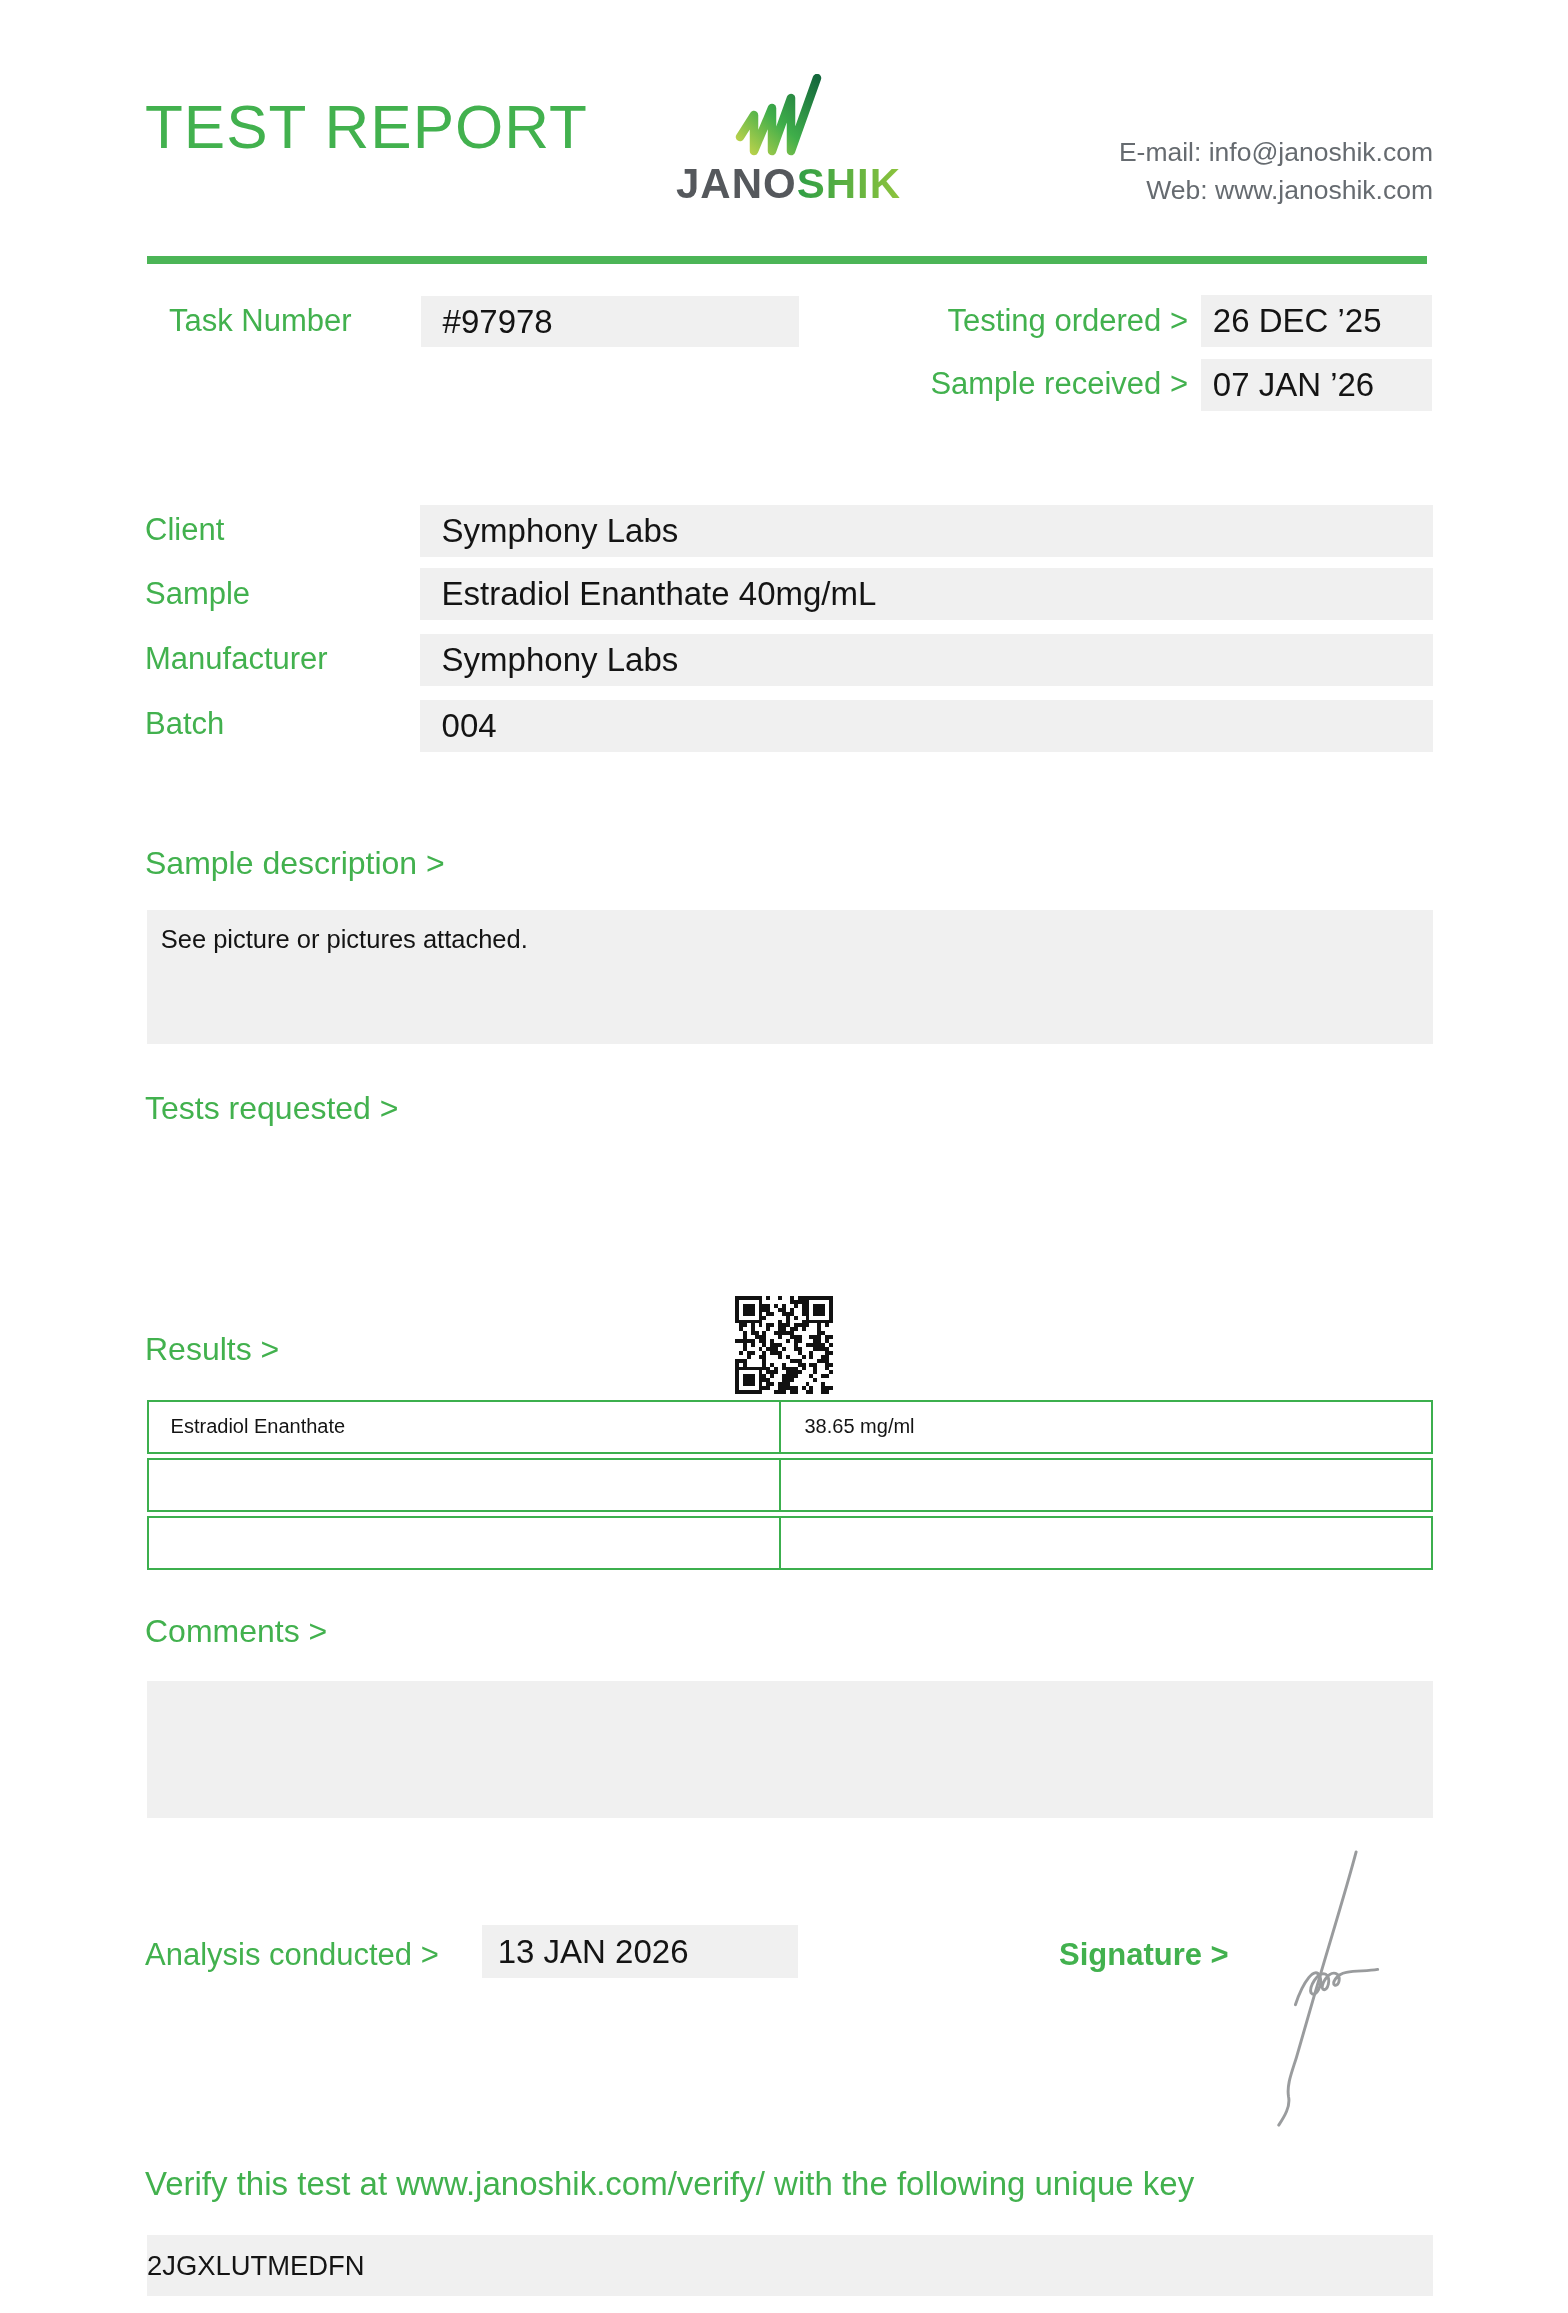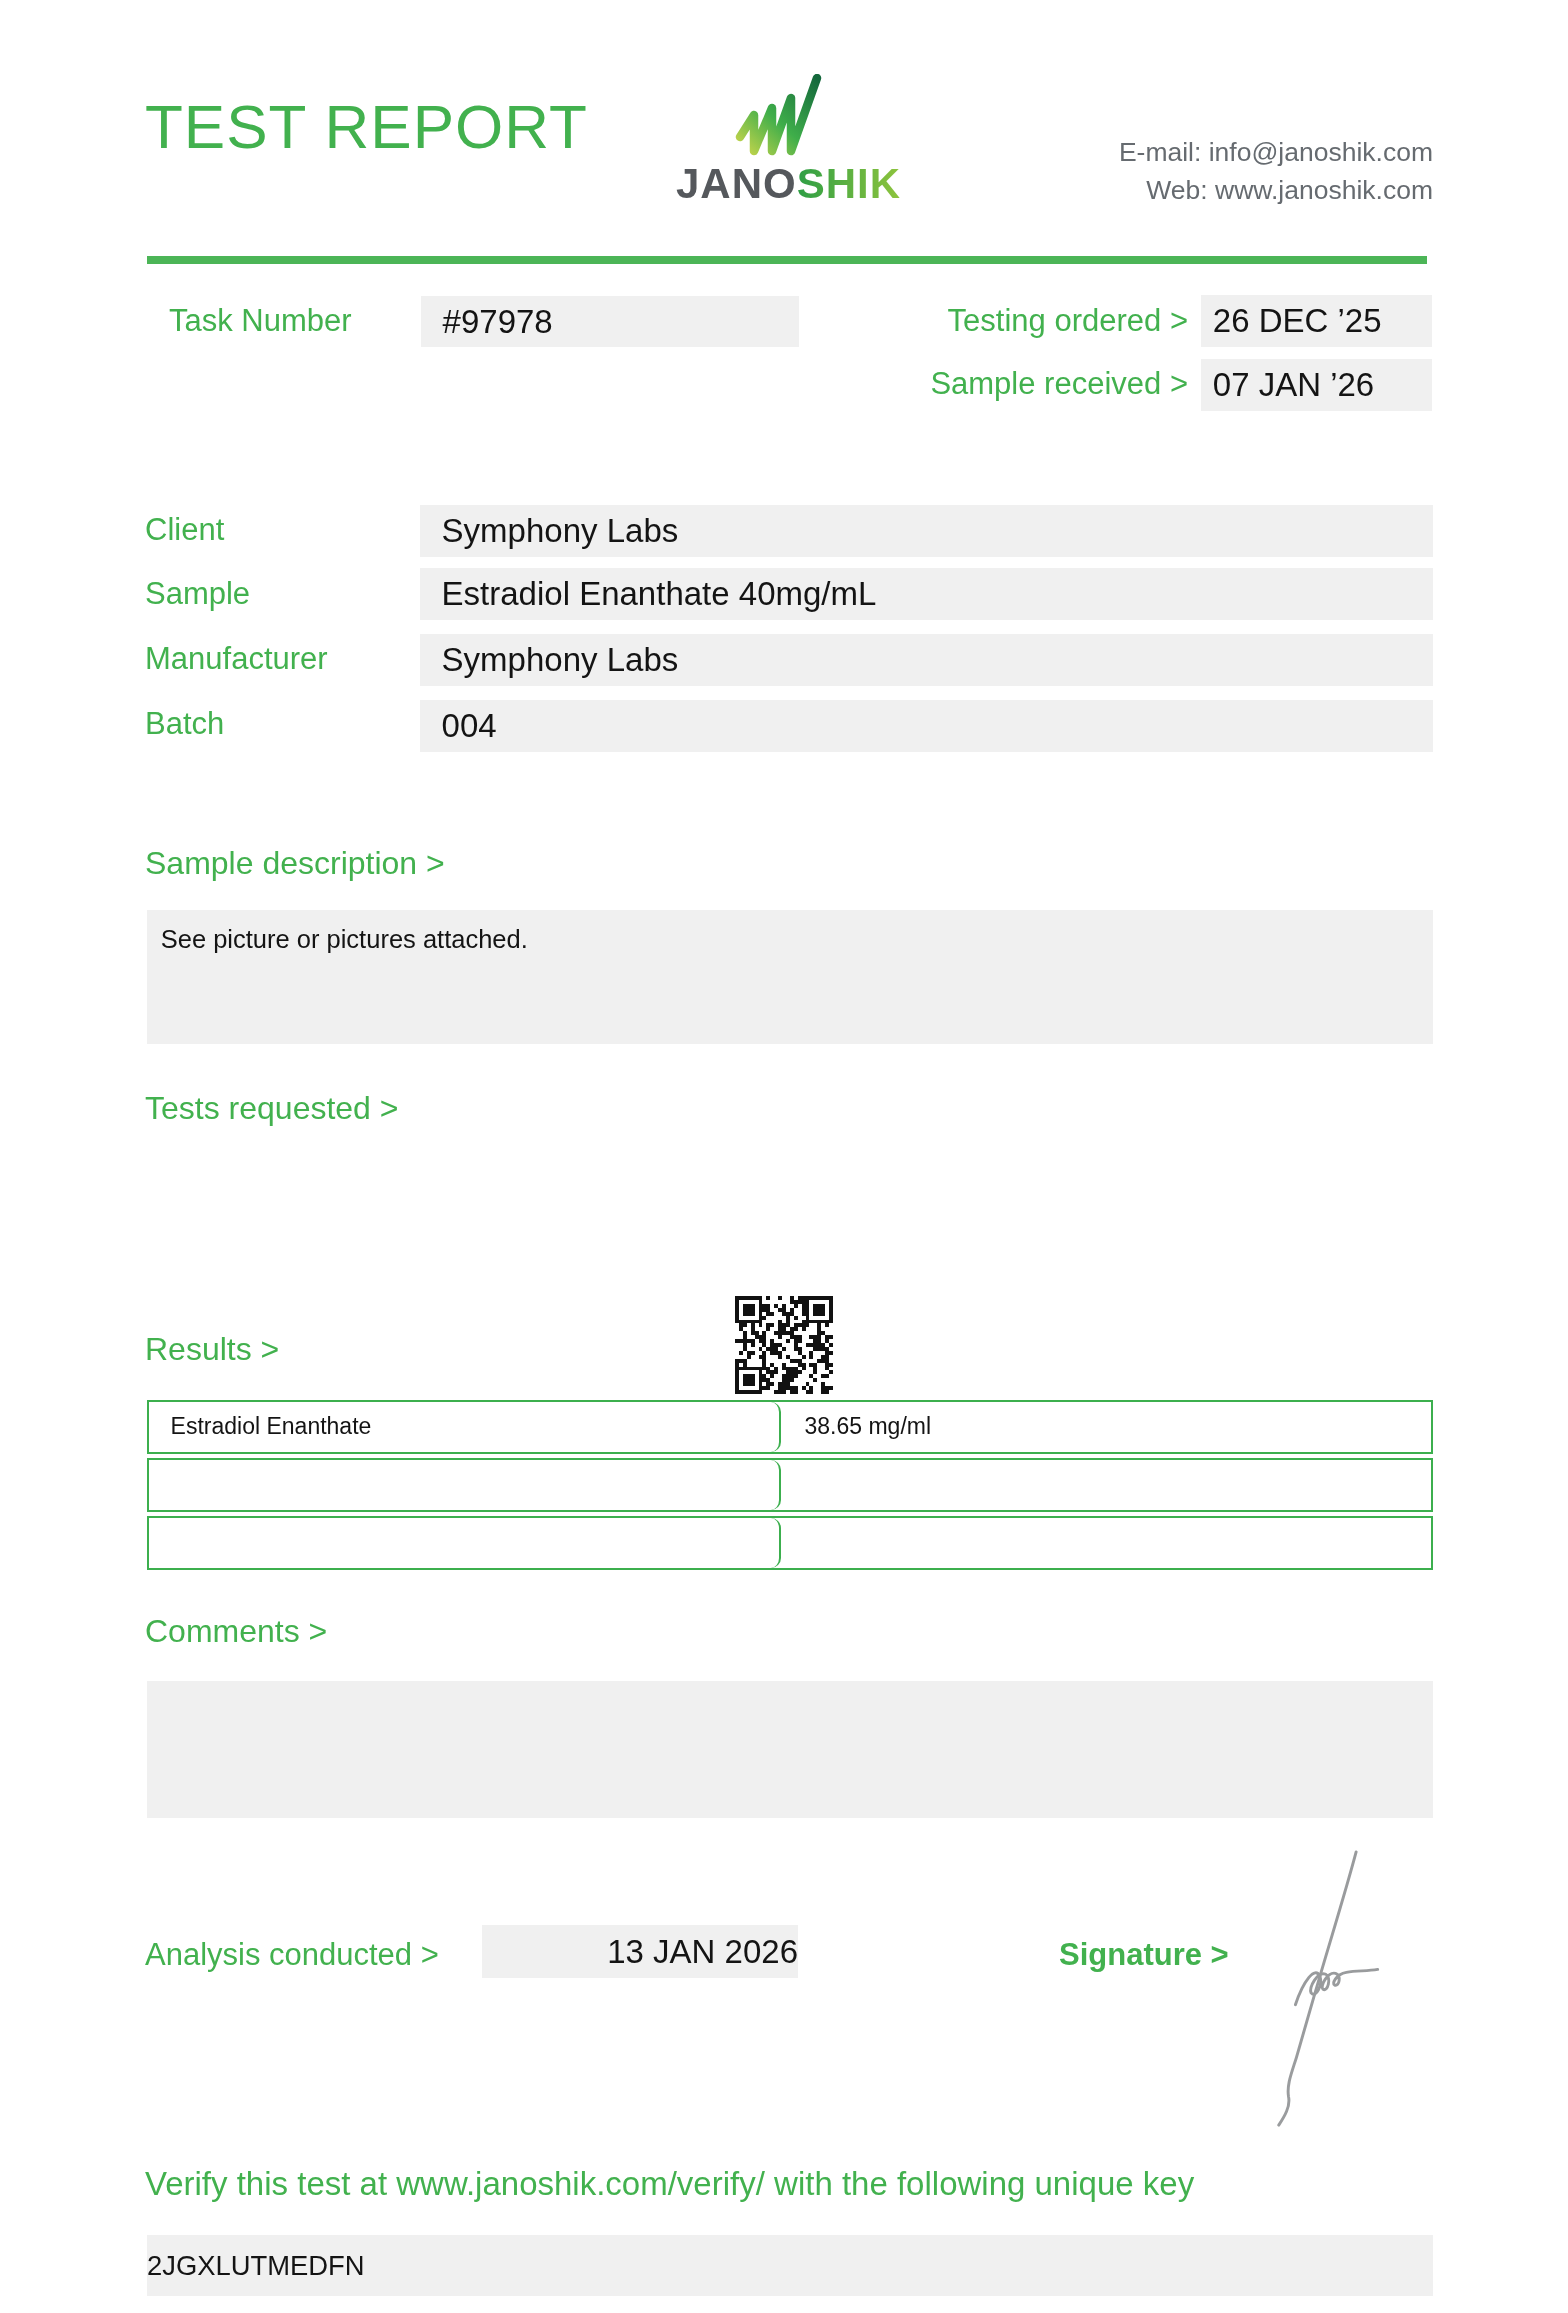--- a/index.html
+++ b/index.html
@@ -56,32 +56,32 @@
   .desc-heading{left:145px;top:845px;}
   .desc-box{top:910px;height:134px;}
   .tests-heading{left:145px;top:1090px;}
   .tests-box{top:1157px;height:135px;}
 
   
   .results-heading{left:145px;top:1331px;}
   .qr{left:735px;top:1296px;width:98px;height:98px;}
   .results-table{left:147px;top:1400px;width:1286px;}
   .result-row{display:flex;border:2.9px solid var(--green-border);height:54px;margin-bottom:3.9px;background:#fff;}
-  .result-cell{font-size:23px;color:var(--text-dark);line-height:48px;white-space:nowrap;overflow:hidden;border-radius:10px;}
+  .result-cell{font-size:20px;color:var(--text-dark);line-height:48px;white-space:nowrap;overflow:hidden;}
   .cell-analyte{width:632px;border-right:2.9px solid var(--green-border);padding-left:21.6px;}
   .cell-value{flex:1;padding-left:23.5px;}
 
   
   .comments-heading{left:145px;top:1613px;}
   .comments-box{top:1681px;height:137px;}
 
   
   .analysis-label{left:145px;top:1937px;}
   .analysis-box{left:482px;top:1925px;width:316px;height:53px;}
-  .analysis-box span{display:block;padding-left:15.7px;line-height:53px;text-align:right;}
+  .analysis-box span{display:block;padding-left:15.7px;line-height:53px;}
   .signature-label{left:1059px;top:1937px;font-weight:bold;}
   .signature{left:1266px;top:1846px;width:145px;height:286px;}
   .verify-text{left:145px;top:2164px;width:1294px;color:var(--green);font-size:33px;line-height:1.2;white-space:nowrap;}
   .key-box{left:147px;top:2235px;width:1286px;height:61px;}
   .key-box span{display:block;line-height:61px;font-size:27.4px;color:var(--text-dark);}
 </style>
 </head>
 <body>
 
 <div class="page">

